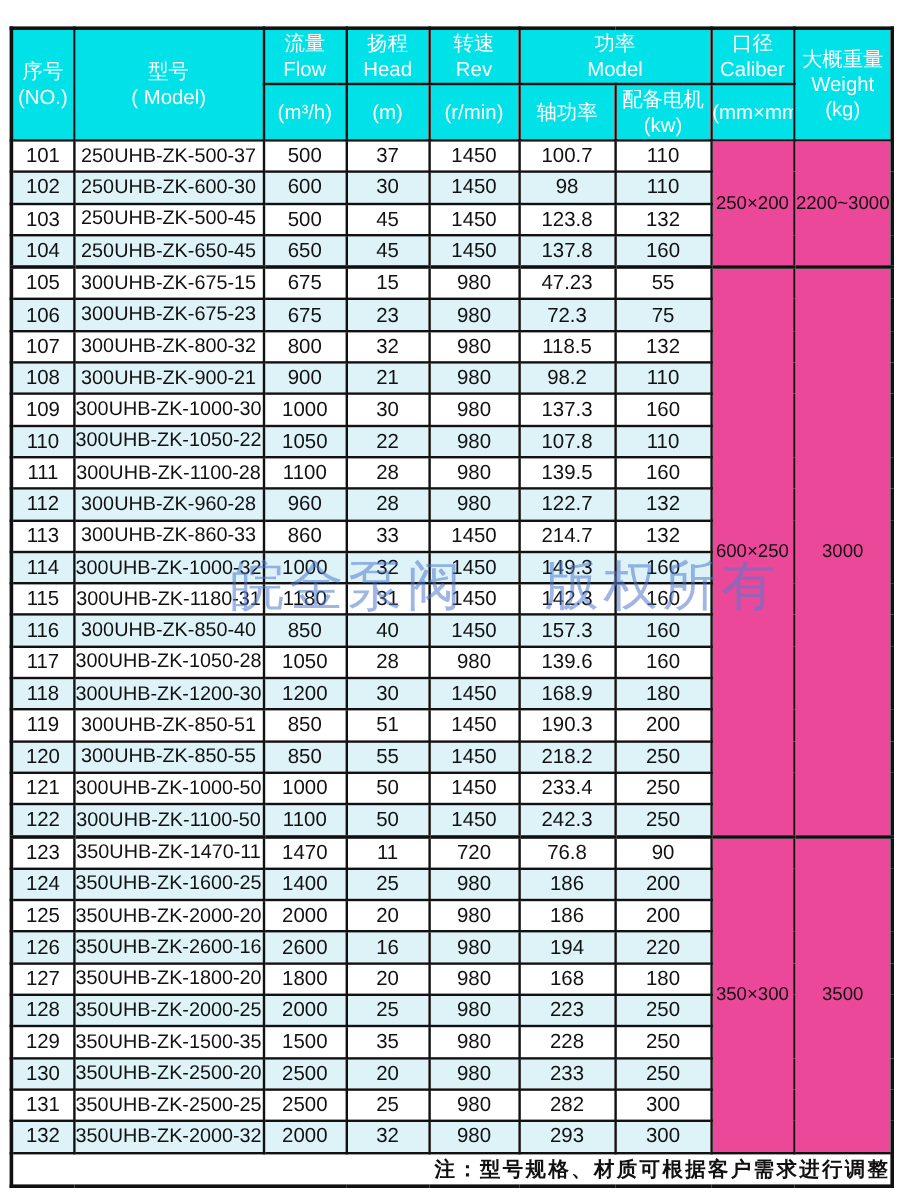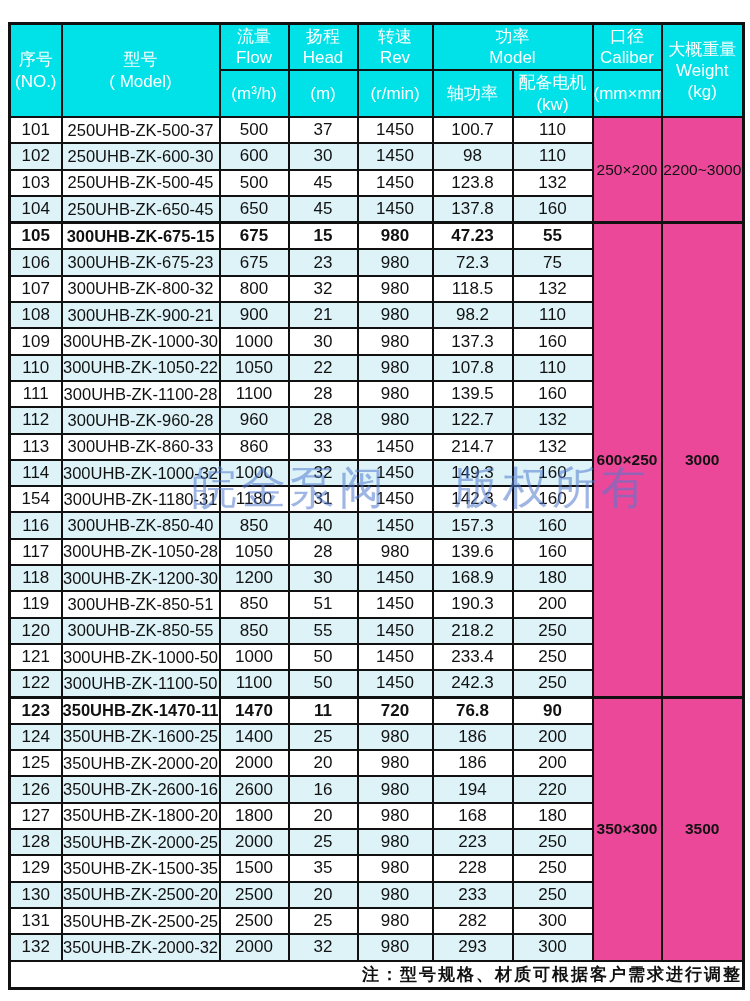--- a/index.html
+++ b/index.html
@@ -43,21 +43,21 @@
   thead tr.h1 th { height: 44px; }
   thead tr.h2 th { height: 45px; }
   thead th .ln { display: block; }
   tbody td {
     height: 24.3px;
     font-size: 17px;
     color: #111;
     background: #ffffff;
   }
   tbody tr.stripe td { background: #ddf3f8; }
-  tbody tr.group-start td { border-top: 3px solid #111; font-weight: bold; }
+  tbody tr.group-start td { border-top: 3px solid #111; }
   td.merged {
     background: #ec4899;
     font-size: 15.5px;
   }
   tbody td.c-model { font-size: 16.5px; margin-top: 24px; }
   tfoot td {
     height: 25px;
     font-size: 17px;
     font-weight: bold;
     color: #111;
@@ -267,21 +267,21 @@
         <tr class="body-row stripe">
     <td class="c-no">114</td>
     <td class="c-model">300UHB-ZK-1000-32</td>
     <td>1000</td>
     <td>32</td>
     <td>1450</td>
     <td>149.3</td>
     <td>160</td>
   </tr>
         <tr class="body-row">
-    <td class="c-no">154</td>
+    <td class="c-no">115</td>
     <td class="c-model">300UHB-ZK-1180-31</td>
     <td>1180</td>
     <td>31</td>
     <td>1450</td>
     <td>142.3</td>
     <td>160</td>
   </tr>
         <tr class="body-row stripe">
     <td class="c-no">116</td>
     <td class="c-model">300UHB-ZK-850-40</td>

